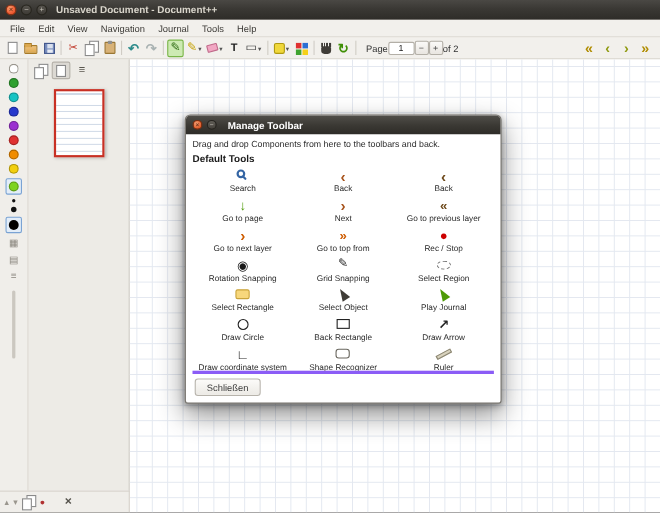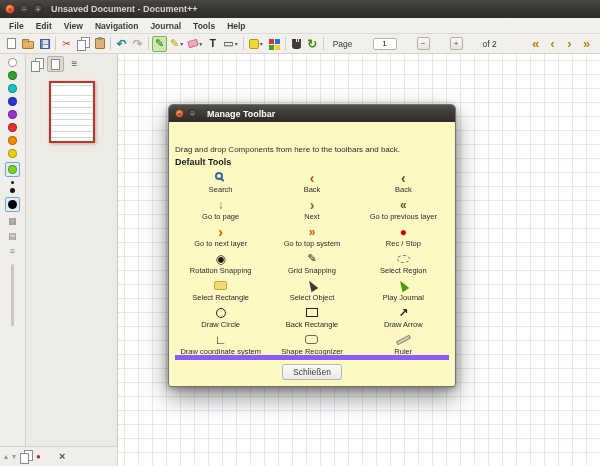--- a/index.html
+++ b/index.html
@@ -11,32 +11,32 @@
     display:flex;align-items:center;gap:4px;padding:0 5px;}
   .wbtn{width:10px;height:10px;border-radius:50%;display:flex;align-items:center;justify-content:center;
     font-size:7px;line-height:1;padding:0;}
   .wbtn.close{background:radial-gradient(circle at 35% 30%,#f89b6c,#ef5e35 60%,#d8431c);
     border:1px solid #8c3214;color:#5a1d08;}
   .wbtn.plain{background:linear-gradient(#57544e,#3d3a35);border:1px solid #28261f;color:#c9c5bb;}
   .titlebar .title{color:#d9d5cb;font-size:9px;font-weight:bold;margin-left:4px;white-space:nowrap;}
   
   .menubar{height:16px;background:#f2f0ec;border-bottom:1px solid #dcd8d2;display:flex;
     align-items:center;padding-left:3px;}
-  .menu-item{font-size:8.5px;color:#3c3a36;padding:0 6px;font-weight:bold;}
+  .menu-item{font-size:8.5px;color:#3c3a36;padding:0 6px;}
   
   .toolbar{height:20px;background:#f2f0ec;border-bottom:1px solid #d7d3cc;display:flex;
     align-items:center;padding:0 4px;}
   .tb-left{display:flex;align-items:center;}
   .tb-group{display:flex;align-items:center;gap:1px;}
   .tb-sep{width:1px;height:13px;background:#d0ccc5;margin:0 3px;display:inline-block;}
   .tbi{height:16px;min-width:15px;border:1px solid transparent;background:none;display:flex;
     align-items:center;justify-content:center;padding:0 1px;}
   .tbi.active{background:#cdeab3;border-color:#79b548;border-radius:2px;}
   .caret{font-size:6px;color:#555;margin-left:1px;}
-  .page-controls{display:flex;align-items:center;gap:20px;margin-left:6px;font-size:8.5px;color:#333;}
+  .page-controls{display:flex;align-items:center;gap:0;margin-left:6px;font-size:8.5px;color:#333;}
   .page-input{width:24px;height:12px;background:#fff;border:1px solid #b3afa7;border-radius:2px;
     display:flex;align-items:center;justify-content:center;font-size:8px;color:#222;}
   .spin{width:13px;height:13px;background:linear-gradient(#fbfaf8,#e8e5e0);border:1px solid #b3afa7;
     border-radius:2px;font-size:8px;display:flex;align-items:center;justify-content:center;color:#444;padding:0;}
   .tb-nav{margin-left:auto;display:flex;gap:2px;align-items:center;padding-right:2px;}
   
   .main{position:absolute;top:54px;left:0;right:0;bottom:0;display:flex;}
   .col1{width:26px;background:#f0eeea;border-right:1px solid #d7d3cc;display:flex;flex-direction:column;
     align-items:center;padding-top:4px;gap:4px;}
   .swatch{width:9px;height:9px;border-radius:50%;box-shadow:inset 0 0 0 1px rgba(0,0,0,.28);display:block;}
@@ -55,39 +55,39 @@
     background-image:repeating-linear-gradient(to bottom,transparent 0 5px,#cfd9e6 5px 6px);
     background-position:0 7px;background-repeat:repeat;}
   .bottom-bar{position:absolute;left:0;bottom:0;width:118px;height:20px;background:#f0eeea;
     border-top:1px solid #d7d3cc;border-right:1px solid #d7d3cc;display:flex;align-items:center;
     gap:4px;padding:0 4px;z-index:5;}
   .bb-spacer{width:10px;}
   .canvas{flex:1;background:#fff;
     background-image:linear-gradient(#e3e8f0 1px,transparent 1px),linear-gradient(90deg,#e3e8f0 1px,transparent 1px);
     background-size:14px 14px;background-position:6px 6px;}
   
-  .dialog{position:absolute;left:168px;top:104px;width:288px;background:#fef9c3;
+  .dialog{position:absolute;left:168px;top:104px;width:288px;background:#ffffff;
     border:1px solid #76736d;border-radius:5px 5px 3px 3px;
     box-shadow:0 10px 24px rgba(0,0,0,.45),0 2px 6px rgba(0,0,0,.3);z-index:10;}
   .dialog-titlebar{height:17px;background:linear-gradient(#504e49,#3a3833 55%,#2e2c28);
     border-radius:4px 4px 0 0;display:flex;align-items:center;gap:4px;padding:0 6px;}
   .dbtn{width:9px;height:9px;border-radius:50%;font-size:6px;line-height:1;display:flex;
     align-items:center;justify-content:center;padding:0;}
   .dbtn.close{background:radial-gradient(circle at 35% 30%,#f09a70,#e2602f 65%,#c74a1d);
     border:1px solid #7e2d0e;color:#4a1a06;}
   .dbtn.plain{background:linear-gradient(#605d56,#45423c);border:1px solid #26241f;color:#cfcbc2;}
   .dialog-title{color:#fff;font-size:9px;font-weight:bold;margin-left:6px;}
   .dialog-body{padding:3px 6px 6px;}
-  .dialog-desc{font-size:8px;color:#2c2c2c;margin:20px 0 3px;}
+  .dialog-desc{font-size:8px;color:#2c2c2c;margin:2px 0 3px;}
   .dialog-section{font-size:9px;font-weight:bold;color:#1b1b1b;margin-bottom:2px;}
   .tools-grid{display:grid;grid-template-columns:1fr 1fr 1fr;height:186px;overflow:hidden;align-content:start;}
   .tool-cell{height:27px;display:flex;flex-direction:column;align-items:center;gap:1px;padding-top:2px;}
   .tool-icon-wrap{height:13px;display:flex;align-items:center;justify-content:center;}
   .tool-label{font-size:7.5px;color:#2a2a2a;white-space:nowrap;}
-  .dialog-footer{display:flex;justify-content:center;border-top:5px solid #8b5cf6;padding:4px 2px 0;}
+  .dialog-footer{display:flex;justify-content:flex-start;border-top:3px solid #8b5cf6;padding:4px 2px 0;}
   .close-btn{font-size:8.5px;color:#3a3a3a;background:linear-gradient(#fcfbf9,#eceae5);
     border:1px solid #b7b3ab;border-radius:3px;padding:2px 10px;}
   
   .ic{display:inline-flex;align-items:center;justify-content:center;line-height:1;}
   
   .ic-page{width:9px;height:11px;background:#fff;border:1px solid #8a8a8a;}
   .ic-folder{position:relative;width:12px;height:8px;margin-top:3px;background:linear-gradient(#f0c27d,#dca84f);
     border:1px solid #a87b28;border-radius:1px;}
   .ic-folder::before{content:"";position:absolute;top:-3px;left:-1px;width:5px;height:3px;background:#dca84f;
     border:1px solid #a87b28;border-bottom:none;border-radius:1px 1px 0 0;}
@@ -358,21 +358,21 @@
           <div class="tool-cell">
             <span class="tool-icon-wrap">
               <span class="ic " style="color: rgb(206, 92, 0); font-size: 14px; font-weight: bold;">›</span>
             </span>
             <div class="tool-label">Go to next layer</div>
           </div>
           <div class="tool-cell">
             <span class="tool-icon-wrap">
               <span class="ic " style="color: rgb(206, 92, 0); font-size: 12px; font-weight: bold;">»</span>
             </span>
-            <div class="tool-label">Go to top system</div>
+            <div class="tool-label">Go to top from</div>
           </div>
           <div class="tool-cell">
             <span class="tool-icon-wrap">
               <span class="ic " style="color: rgb(204, 0, 0); font-size: 12px;">●</span>
             </span>
             <div class="tool-label">Rec / Stop</div>
           </div>
           <div class="tool-cell">
             <span class="tool-icon-wrap">
               <span class="ic " style="color: rgb(26, 26, 26); font-size: 12px;">◉</span>

